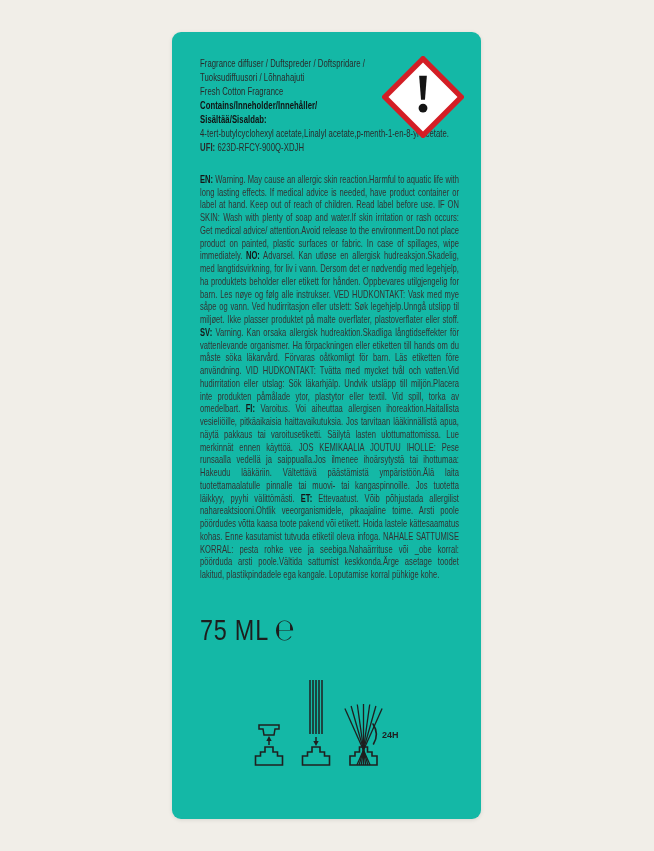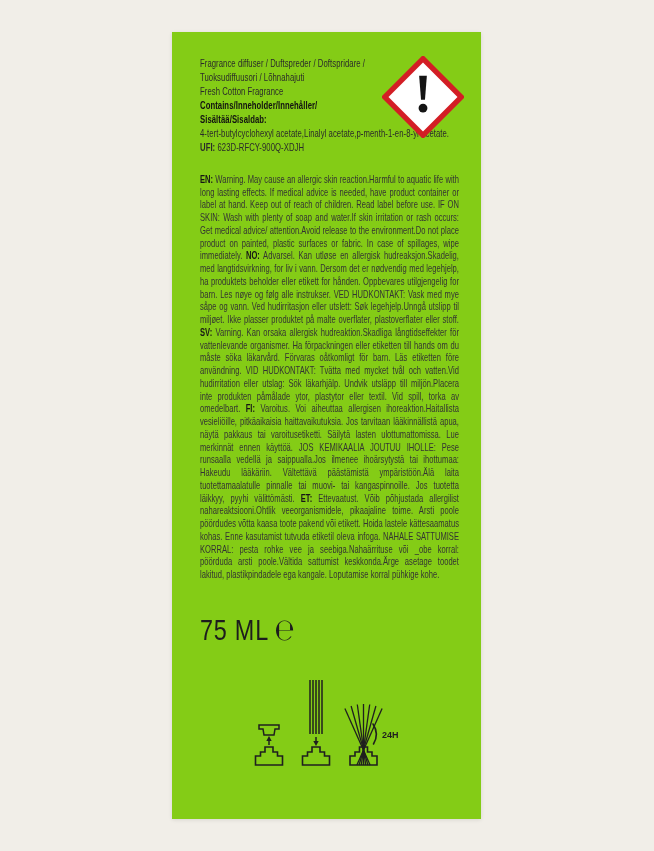--- a/index.html
+++ b/index.html
@@ -16,22 +16,23 @@
     width: 654px;
     height: 851px;
     background: #f1eee8;
   }
   .label-card {
     position: absolute;
     left: 172px;
     top: 32px;
     width: 309px;
     height: 787px;
-    background: #84cc16;
+    background: #14b8a6;
     box-shadow: 0 1px 4px rgba(0,0,0,0.10);
+    border-radius: 9px;
   }
   .condensed {
     transform: scaleX(0.70);
     transform-origin: left top;
     width: 370px;
   }
   .hdr {
     position: absolute;
     left: 28px;
     top: 24px;

